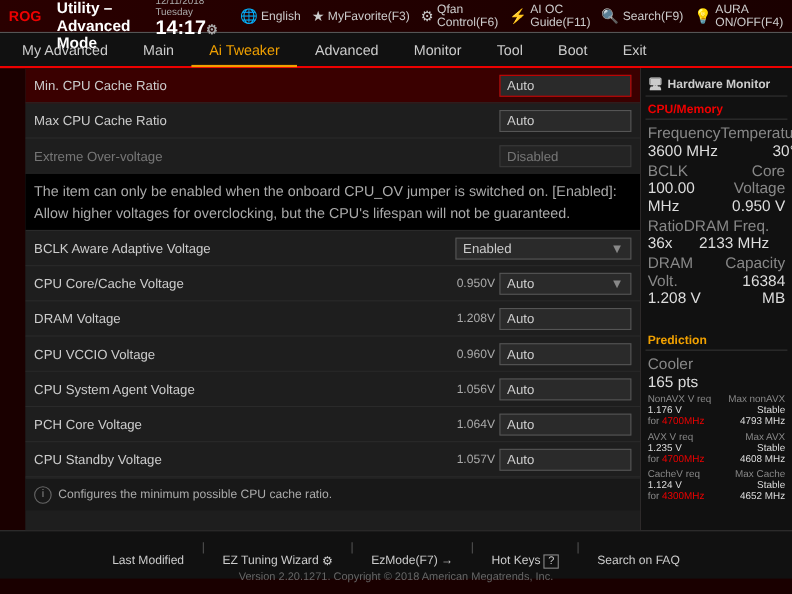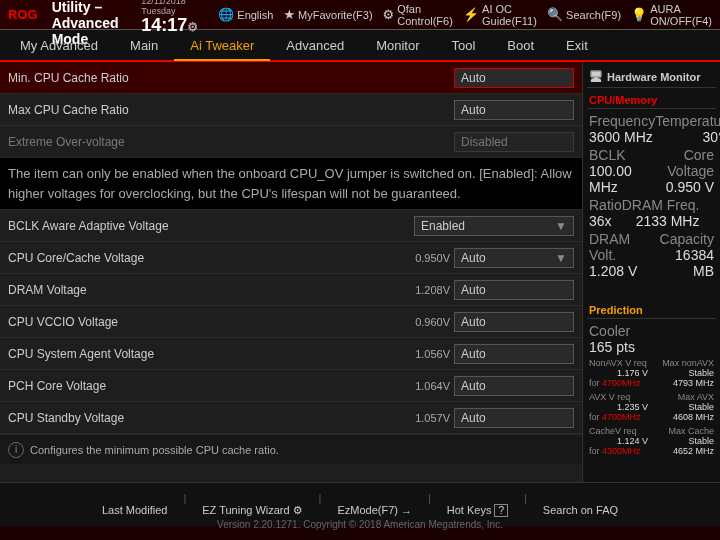--- a/index.html
+++ b/index.html
@@ -81,20 +81,21 @@
     .nav-tab.active {
       color: #f0a000;
       border-bottom: 2px solid #f0a000;
       margin-bottom: -2px;
     }
 
     
     .main-layout {
       display: flex;
       height: 420px;
+      padding-left: 23px;
     }
 
     
     .content-area {
       flex: 1;
       background: #1e1e1e;
       overflow-y: auto;
       scrollbar-width: thin;
       scrollbar-color: #555 #222;
     }
@@ -199,21 +200,21 @@
     }
     .prediction-title {
       color: #f0a000;
       font-size: 11px;
       font-weight: bold;
       padding: 2px 2px;
       border-bottom: 1px solid #333;
       margin-bottom: 3px;
     }
     .pred-label { color: #888; }
-    .pred-value { color: #ddd; margin-left: 28px; }
+    .pred-value { color: #ddd; }
     .pred-row {
       display: flex;
       justify-content: space-between;
       gap: 2px;
     }
 
     
     .bottom-bar {
       background: #111;
       border-top: 1px solid #333;

